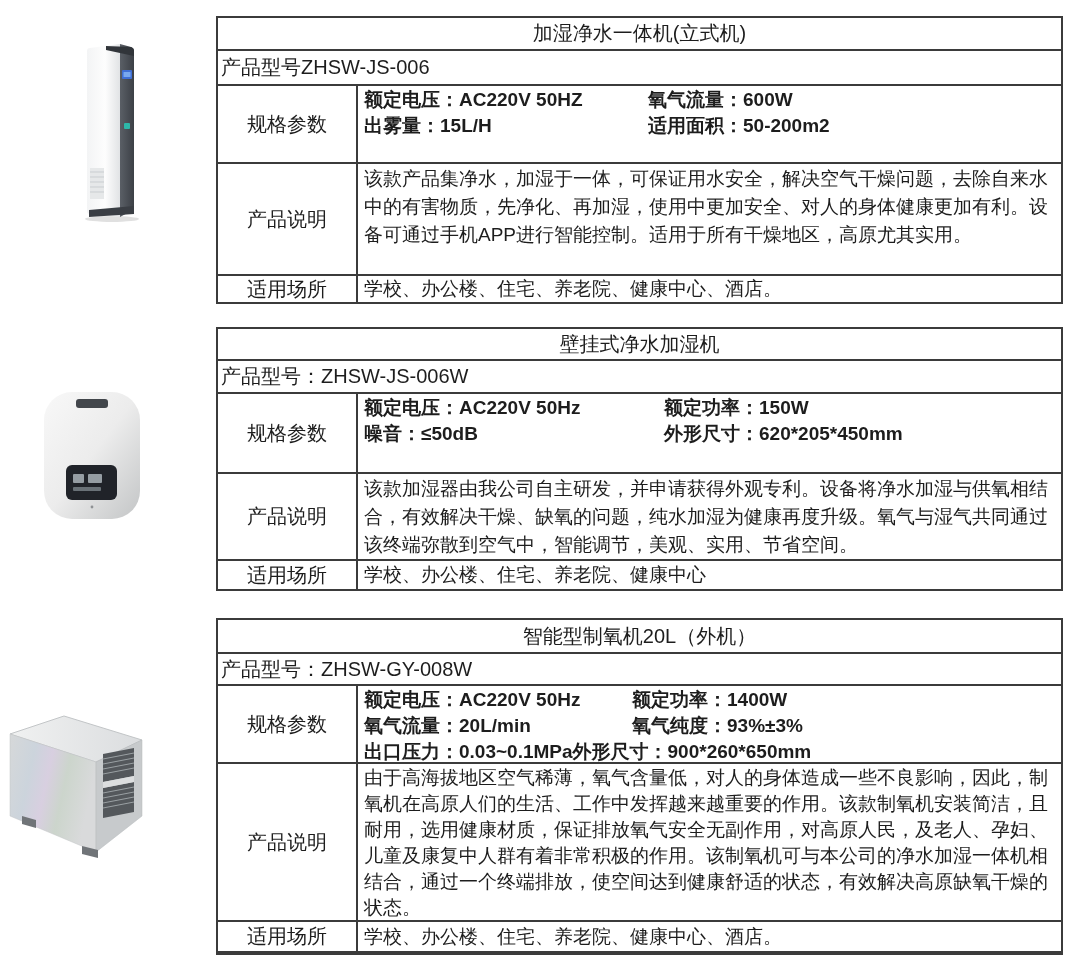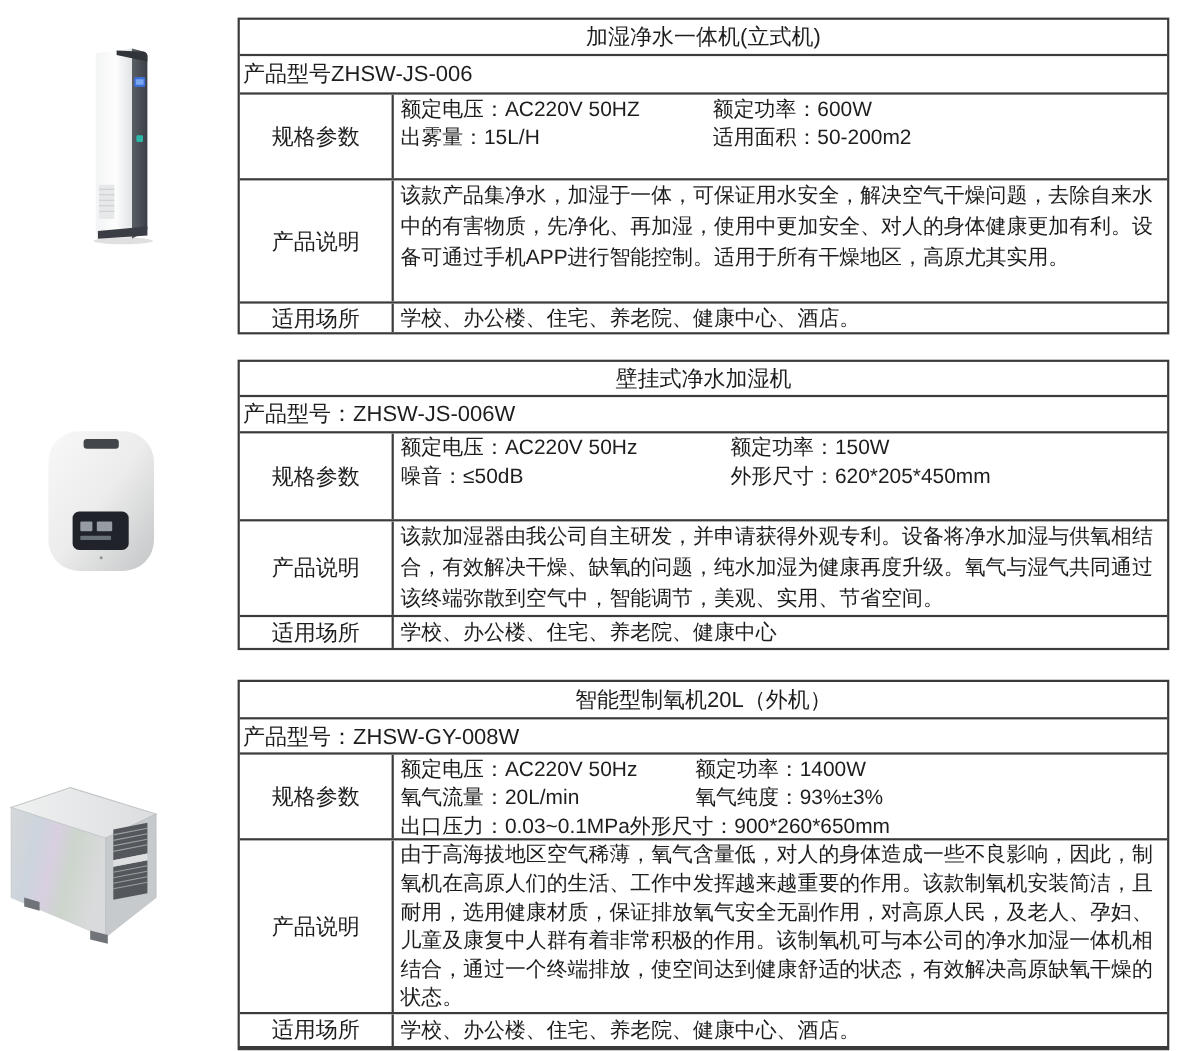--- a/index.html
+++ b/index.html
@@ -34,21 +34,21 @@
   .row-title { justify-content: center; align-items: center; font-size: 20px; }
   .row-model { align-items: center; padding-left: 3px; font-size: 20px; }
 
   .label-cell {
     flex: 0 0 140px; border-right: 2px solid #3b3b3b;
     display: flex; align-items: center; justify-content: center;
     font-size: 20px;
   }
   .content-cell { flex: 1; padding: 1px 6px; font-size: 19px; overflow: hidden; }
 
-  .specs { padding-top: 1px; }
+  .specs { padding-top: 1px; font-weight: bold; }
   .spec-line { position: relative; line-height: 26px; white-space: nowrap; }
   .spec-right { position: absolute; top: 0; }
   #table1 .spec-right { left: 284px; }
   #table2 .spec-right { left: 300px; }
   #table3 .spec-right { left: 268px; }
 
   .desc { line-height: 28px; }
   #table3 .desc { line-height: 26px; }
   .venue-cell { display: flex; align-items: center; font-size: 19px; }
 
@@ -168,21 +168,21 @@
       <span>加湿净水一体机(立式机)</span>
     </div>
     <div class="row row-model">
       <span>产品型号ZHSW-JS-006</span>
     </div>
     <div class="row row-specs">
       <div class="label-cell">规格参数</div>
       <div class="content-cell specs">
         <div class="spec-line">
           <span class="spec-left">额定电压：AC220V 50HZ</span>
-          <span class="spec-right">额定功率：600W</span>
+          <span class="spec-right">氧气流量：600W</span>
         </div>
         <div class="spec-line">
           <span class="spec-left">出雾量：15L/H</span>
           <span class="spec-right">适用面积：50-200m2</span>
         </div>
       </div>
     </div>
     <div class="row row-desc">
       <div class="label-cell">产品说明</div>
       <div class="content-cell desc">该款产品集净水，加湿于一体，可保证用水安全，解决空气干燥问题，去除自来水中的有害物质，先净化、再加湿，使用中更加安全、对人的身体健康更加有利。设备可通过手机APP进行智能控制。适用于所有干燥地区，高原尤其实用。</div>

